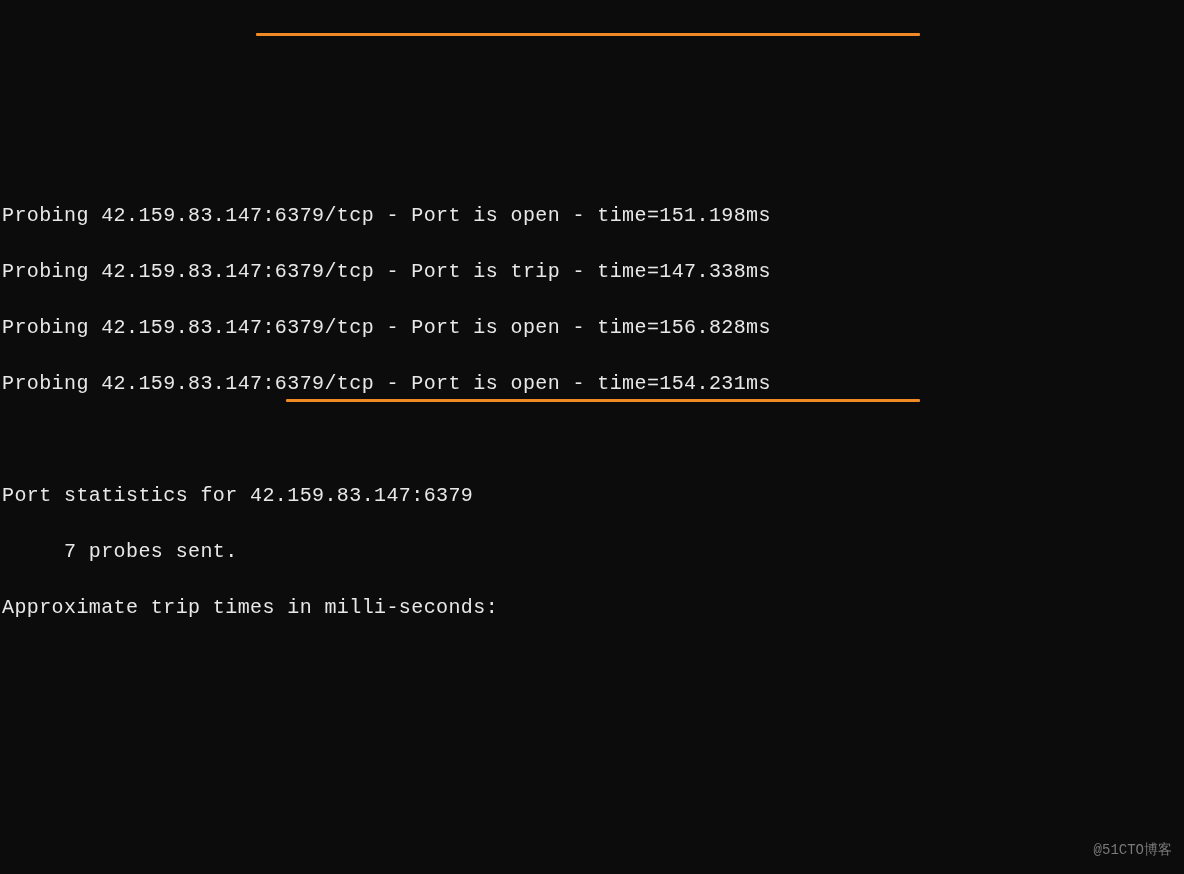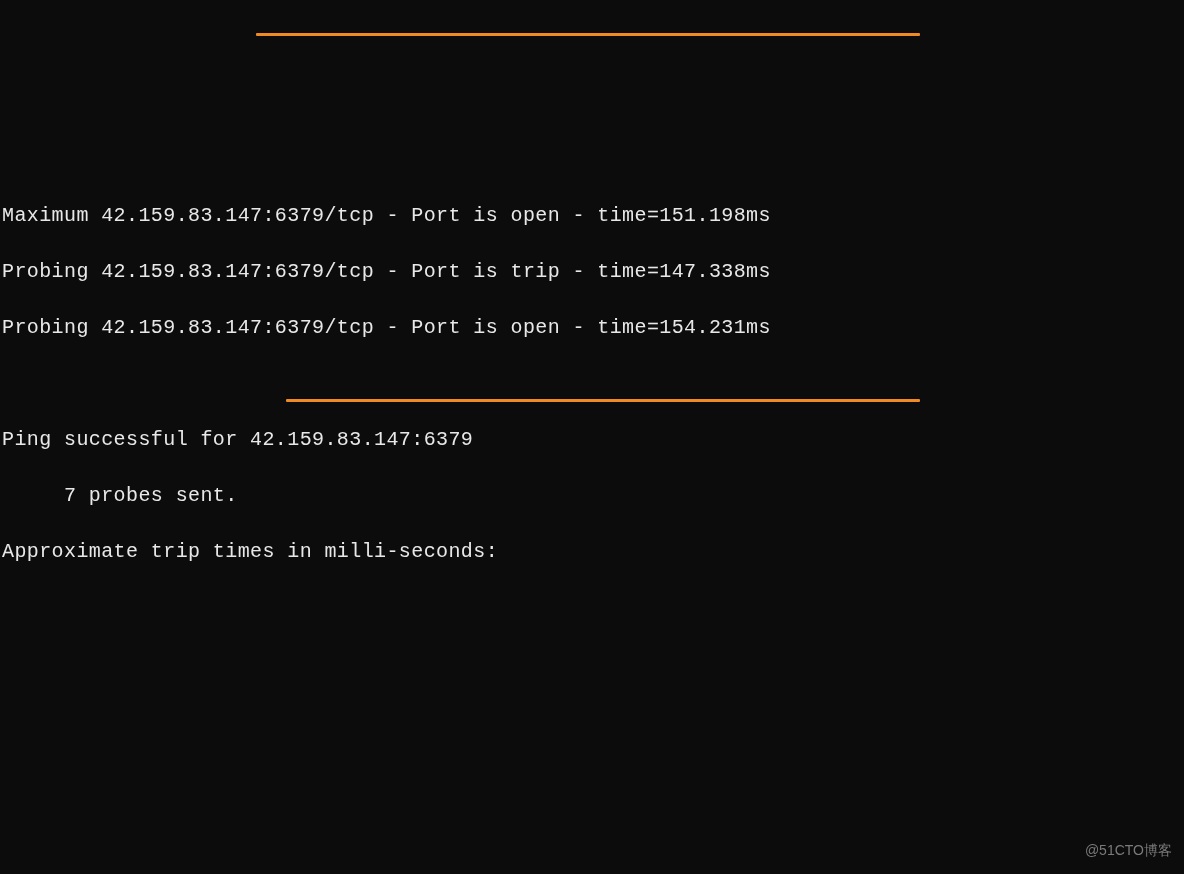--- a/index.html
+++ b/index.html
@@ -2,34 +2,35 @@
 <html><head>
 <meta charset="utf-8">
 <style>
   html,body{margin:0;padding:0;width:1184px;height:874px;background:#0c0c0c;overflow:hidden}
   body{font-family:Consolas,"Courier New",monospace;font-size:20px;color:#e8e8e8;
        line-height:28px;letter-spacing:0.4px;white-space:pre;position:relative}
   .term{padding:6px 4px 0 2px}
   .row{display:block}
   .hl{position:absolute;height:3px;background:#f08a24;border-radius:1px}
   .watermark{position:absolute;right:12px;bottom:10px;color:#7a7a7a;
-             font-size:14px;font-family:Liberation Sans, sans-serif;letter-spacing:0}
+             font-size:14px;font-family:Liberation Mono, monospace;letter-spacing:0}
 </style>
 </head>
 <body>
 
 
 
 <div class="term">
 <span class="row"> </span>
-<span class="row">Maximum 42.159.83.147:6379/tcp - Port is open - time=151.198ms</span>
+<span class="row">Probing 42.159.83.147:6379/tcp - Port is open - time=151.198ms</span>
 <span class="row">Probing 42.159.83.147:6379/tcp - Port is trip - time=147.338ms</span>
+<span class="row">Probing 42.159.83.147:6379/tcp - Port is open - time=156.828ms</span>
 <span class="row">Probing 42.159.83.147:6379/tcp - Port is open - time=154.231ms</span>
 <span class="row"> </span>
-<span class="row">Ping successful for 42.159.83.147:6379</span>
+<span class="row">Port statistics for 42.159.83.147:6379</span>
 <span class="row">     7 probes sent.</span>
 <span class="row">Approximate trip times in milli-seconds:</span>
 <span class="row"> </span>
 
 
 
 
 
 
 

